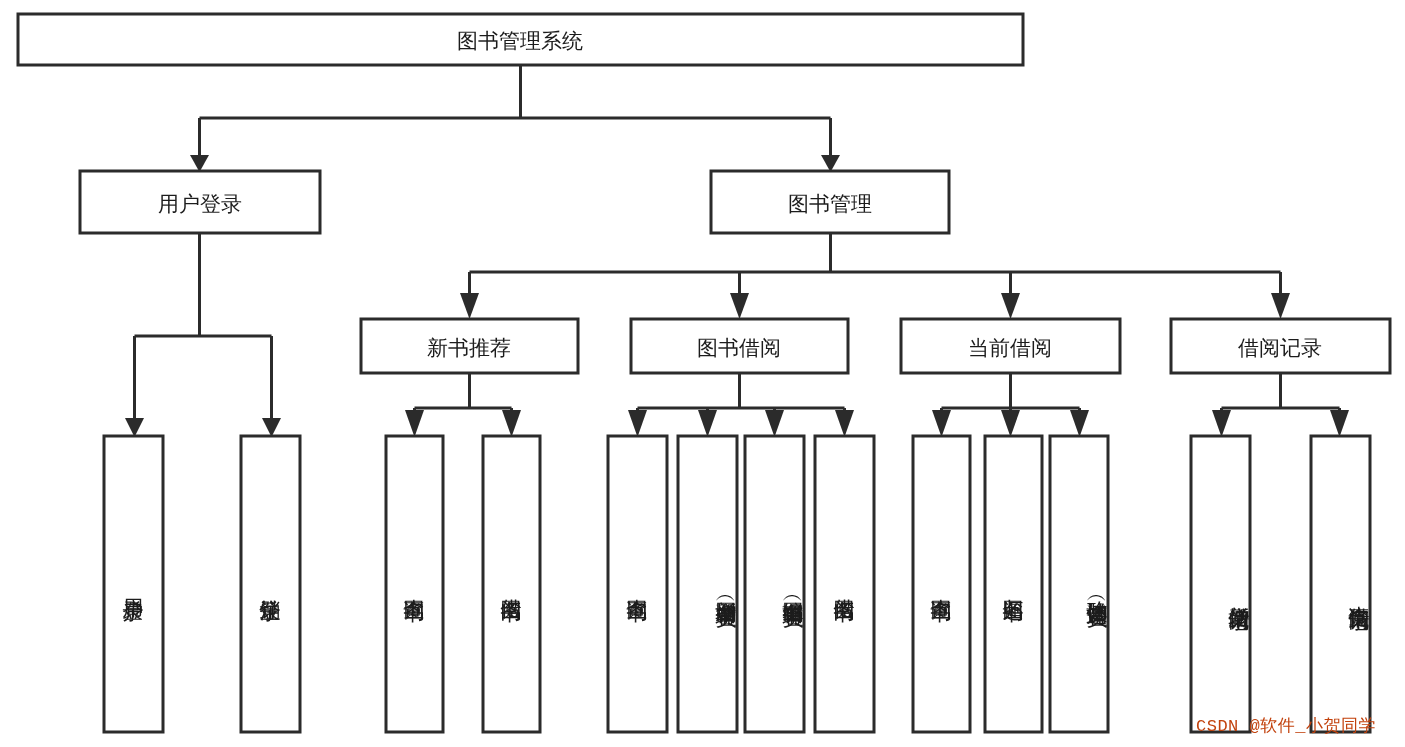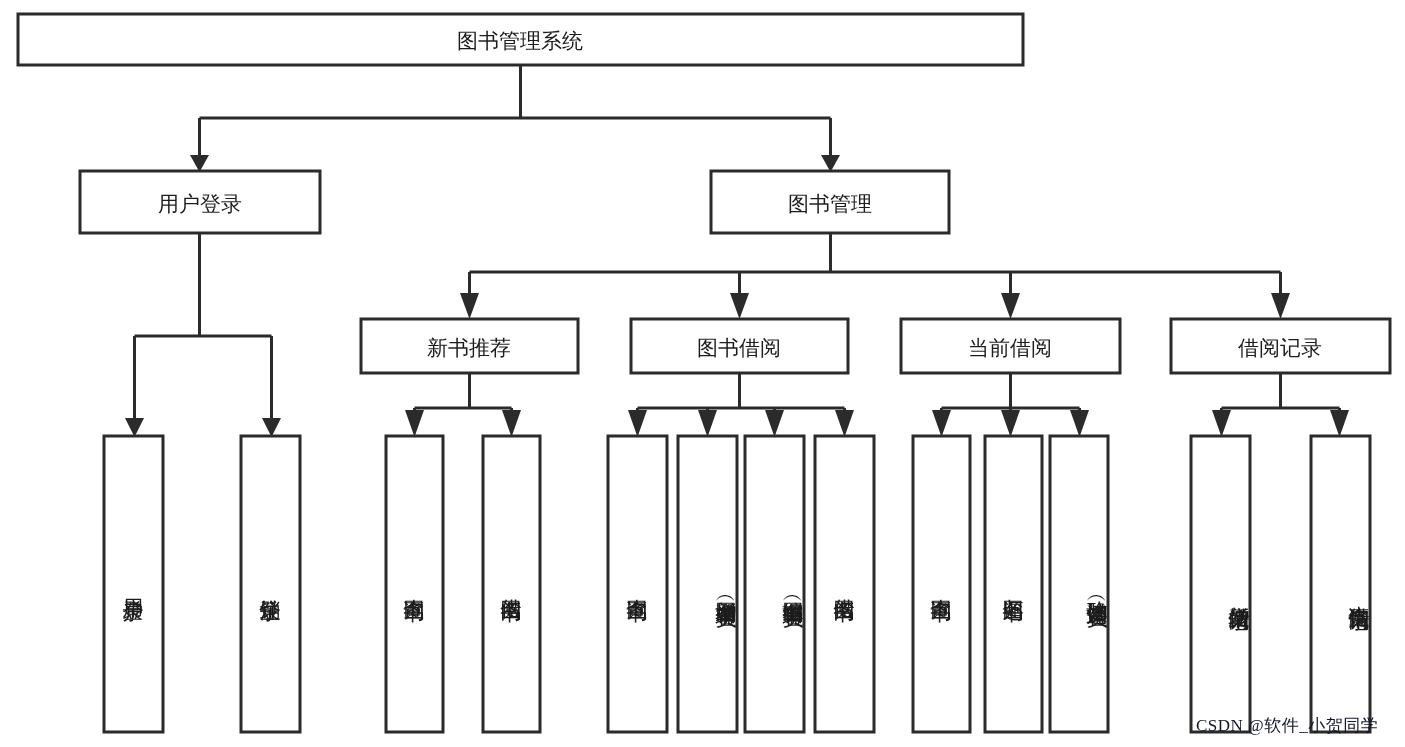--- a/index.html
+++ b/index.html
@@ -57,23 +57,23 @@
     writing-mode: vertical-rl;
     text-orientation: upright;
     letter-spacing: 1px;
     line-height: 1;
     white-space: nowrap;
     text-align: center;
     pointer-events: none;
   }
   .watermark {
     position: absolute;
-    font-family: Liberation Serif, serif;
+    font-family: Liberation Mono, monospace;
     font-size: 17px;
-    color: #0f172a;
+    color: #c2410c;
     white-space: nowrap;
     letter-spacing: 0.5px;
   }
 </style>
 </head>
 <body>
 
 <div id="diagram-root">
 
   <svg class="diagram-canvas" viewBox="0 0 1405 747" xmlns="http://www.w3.org/2000/svg">

